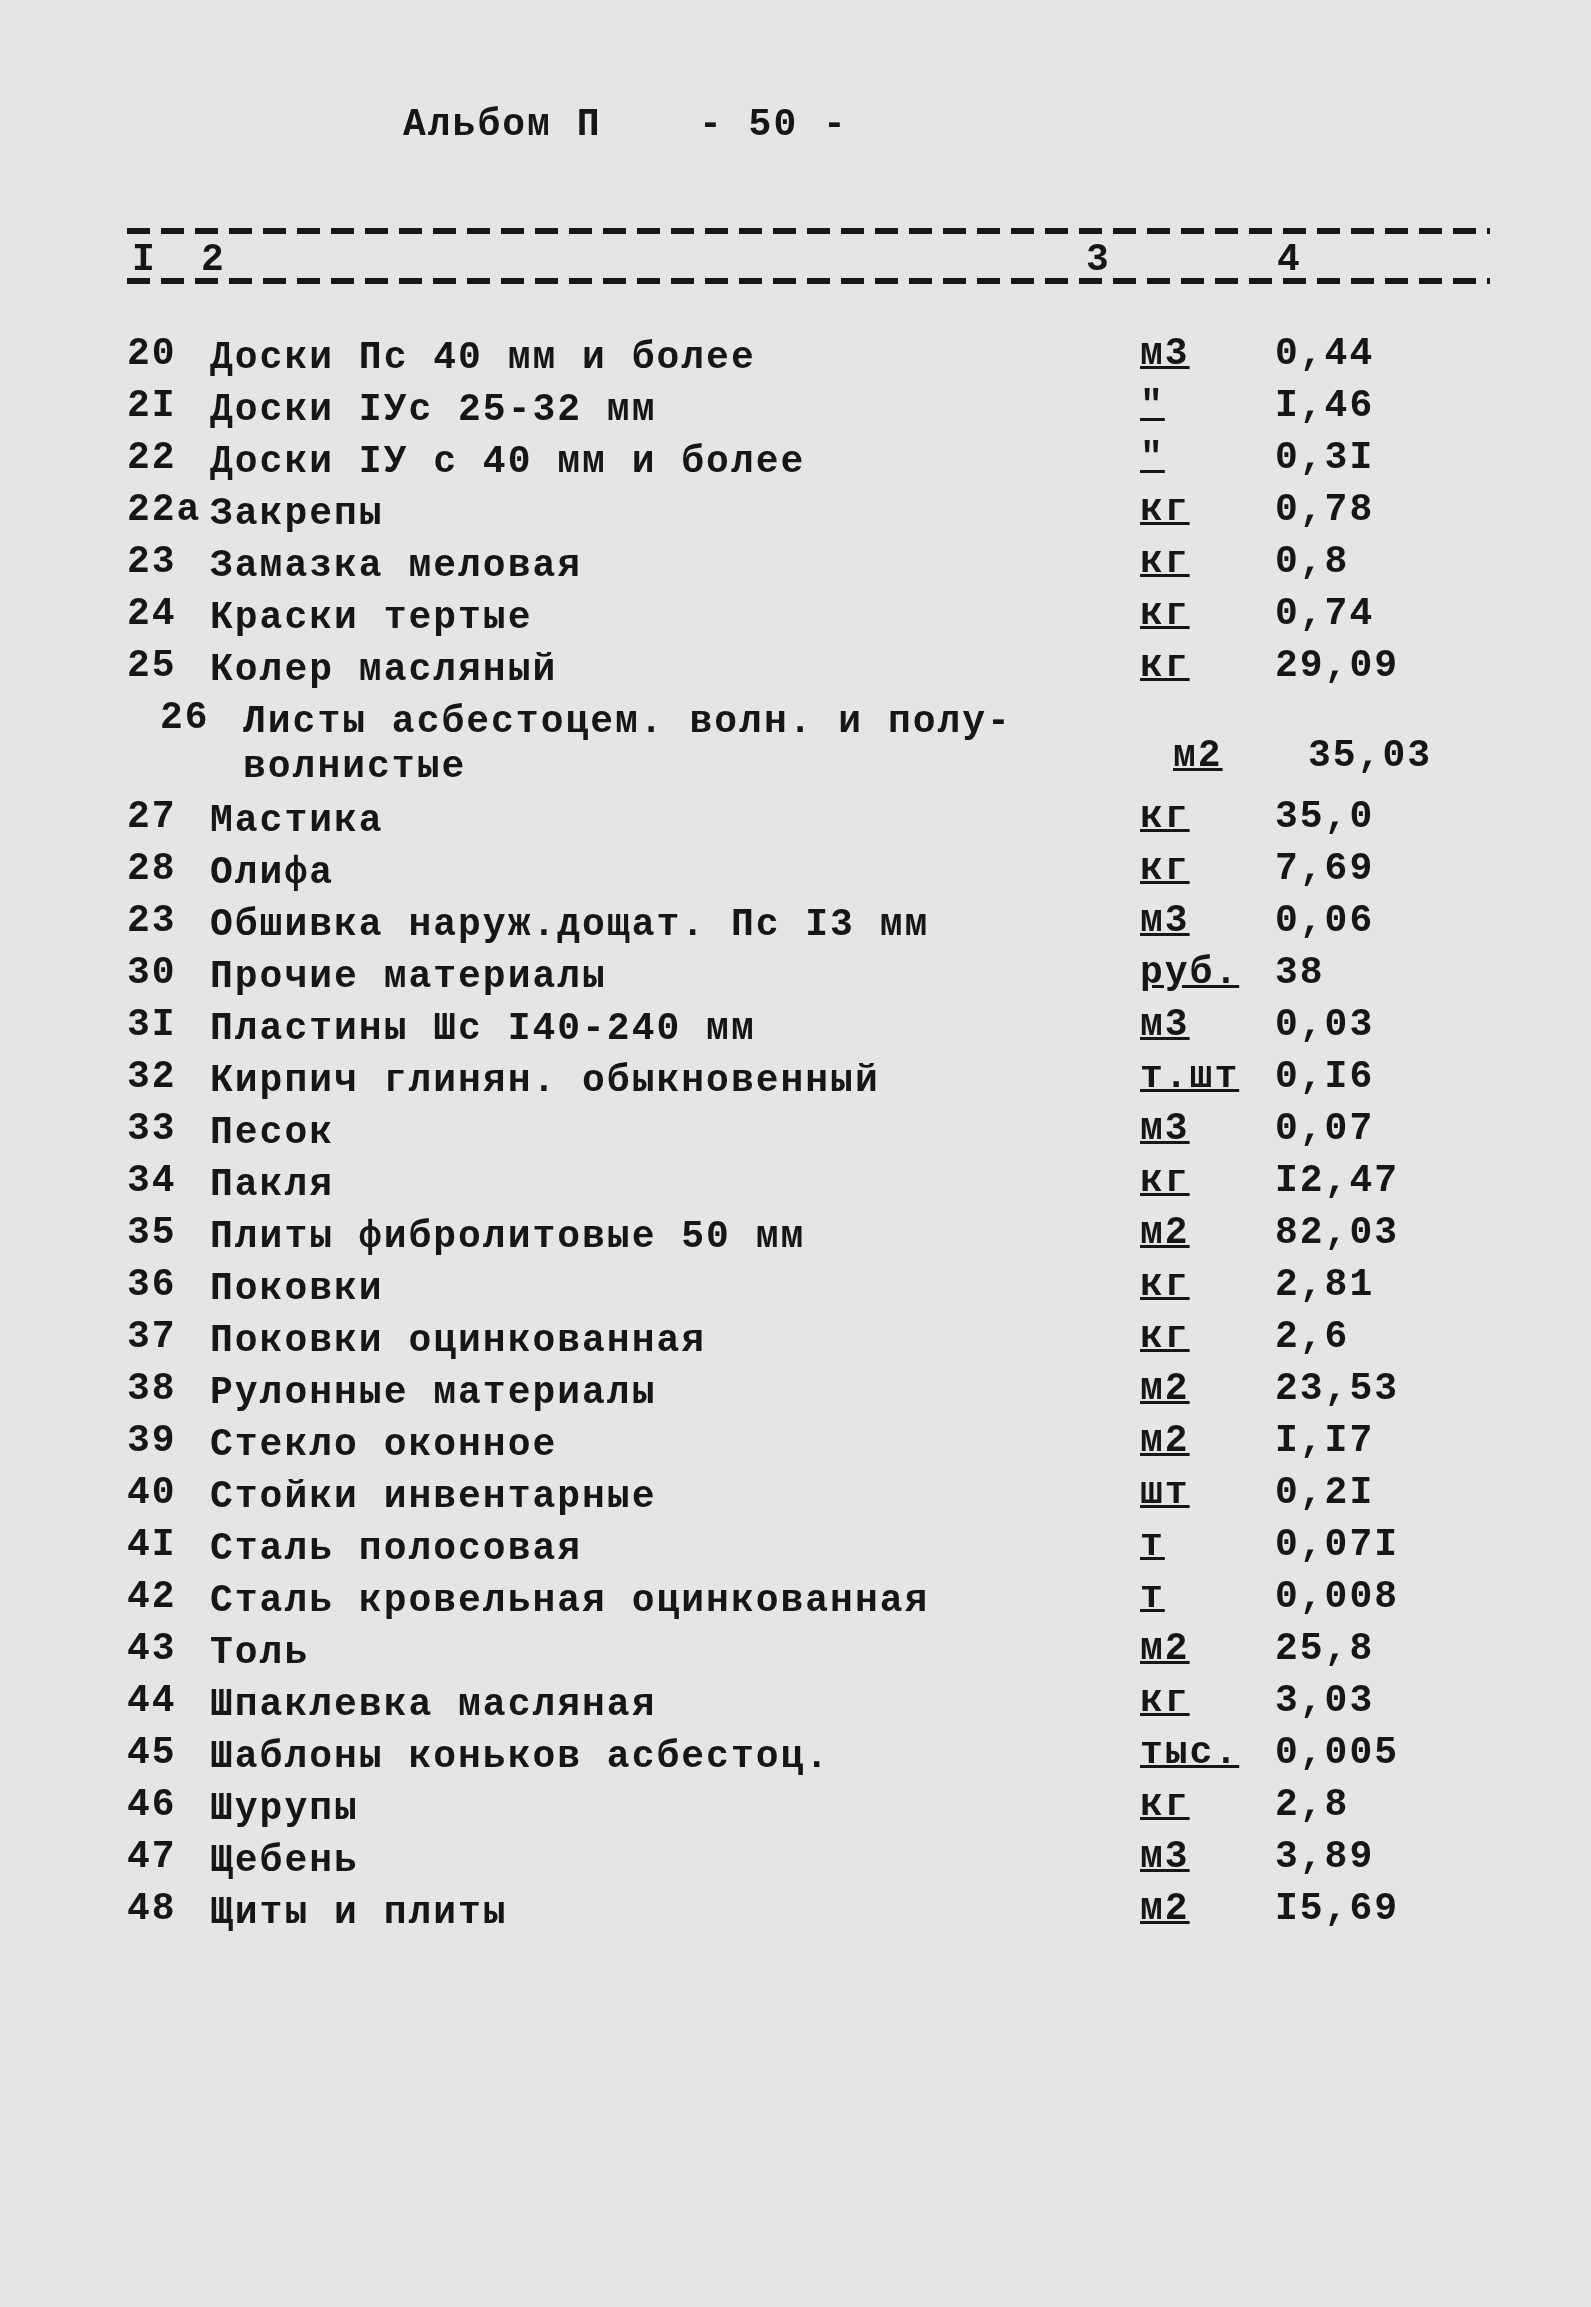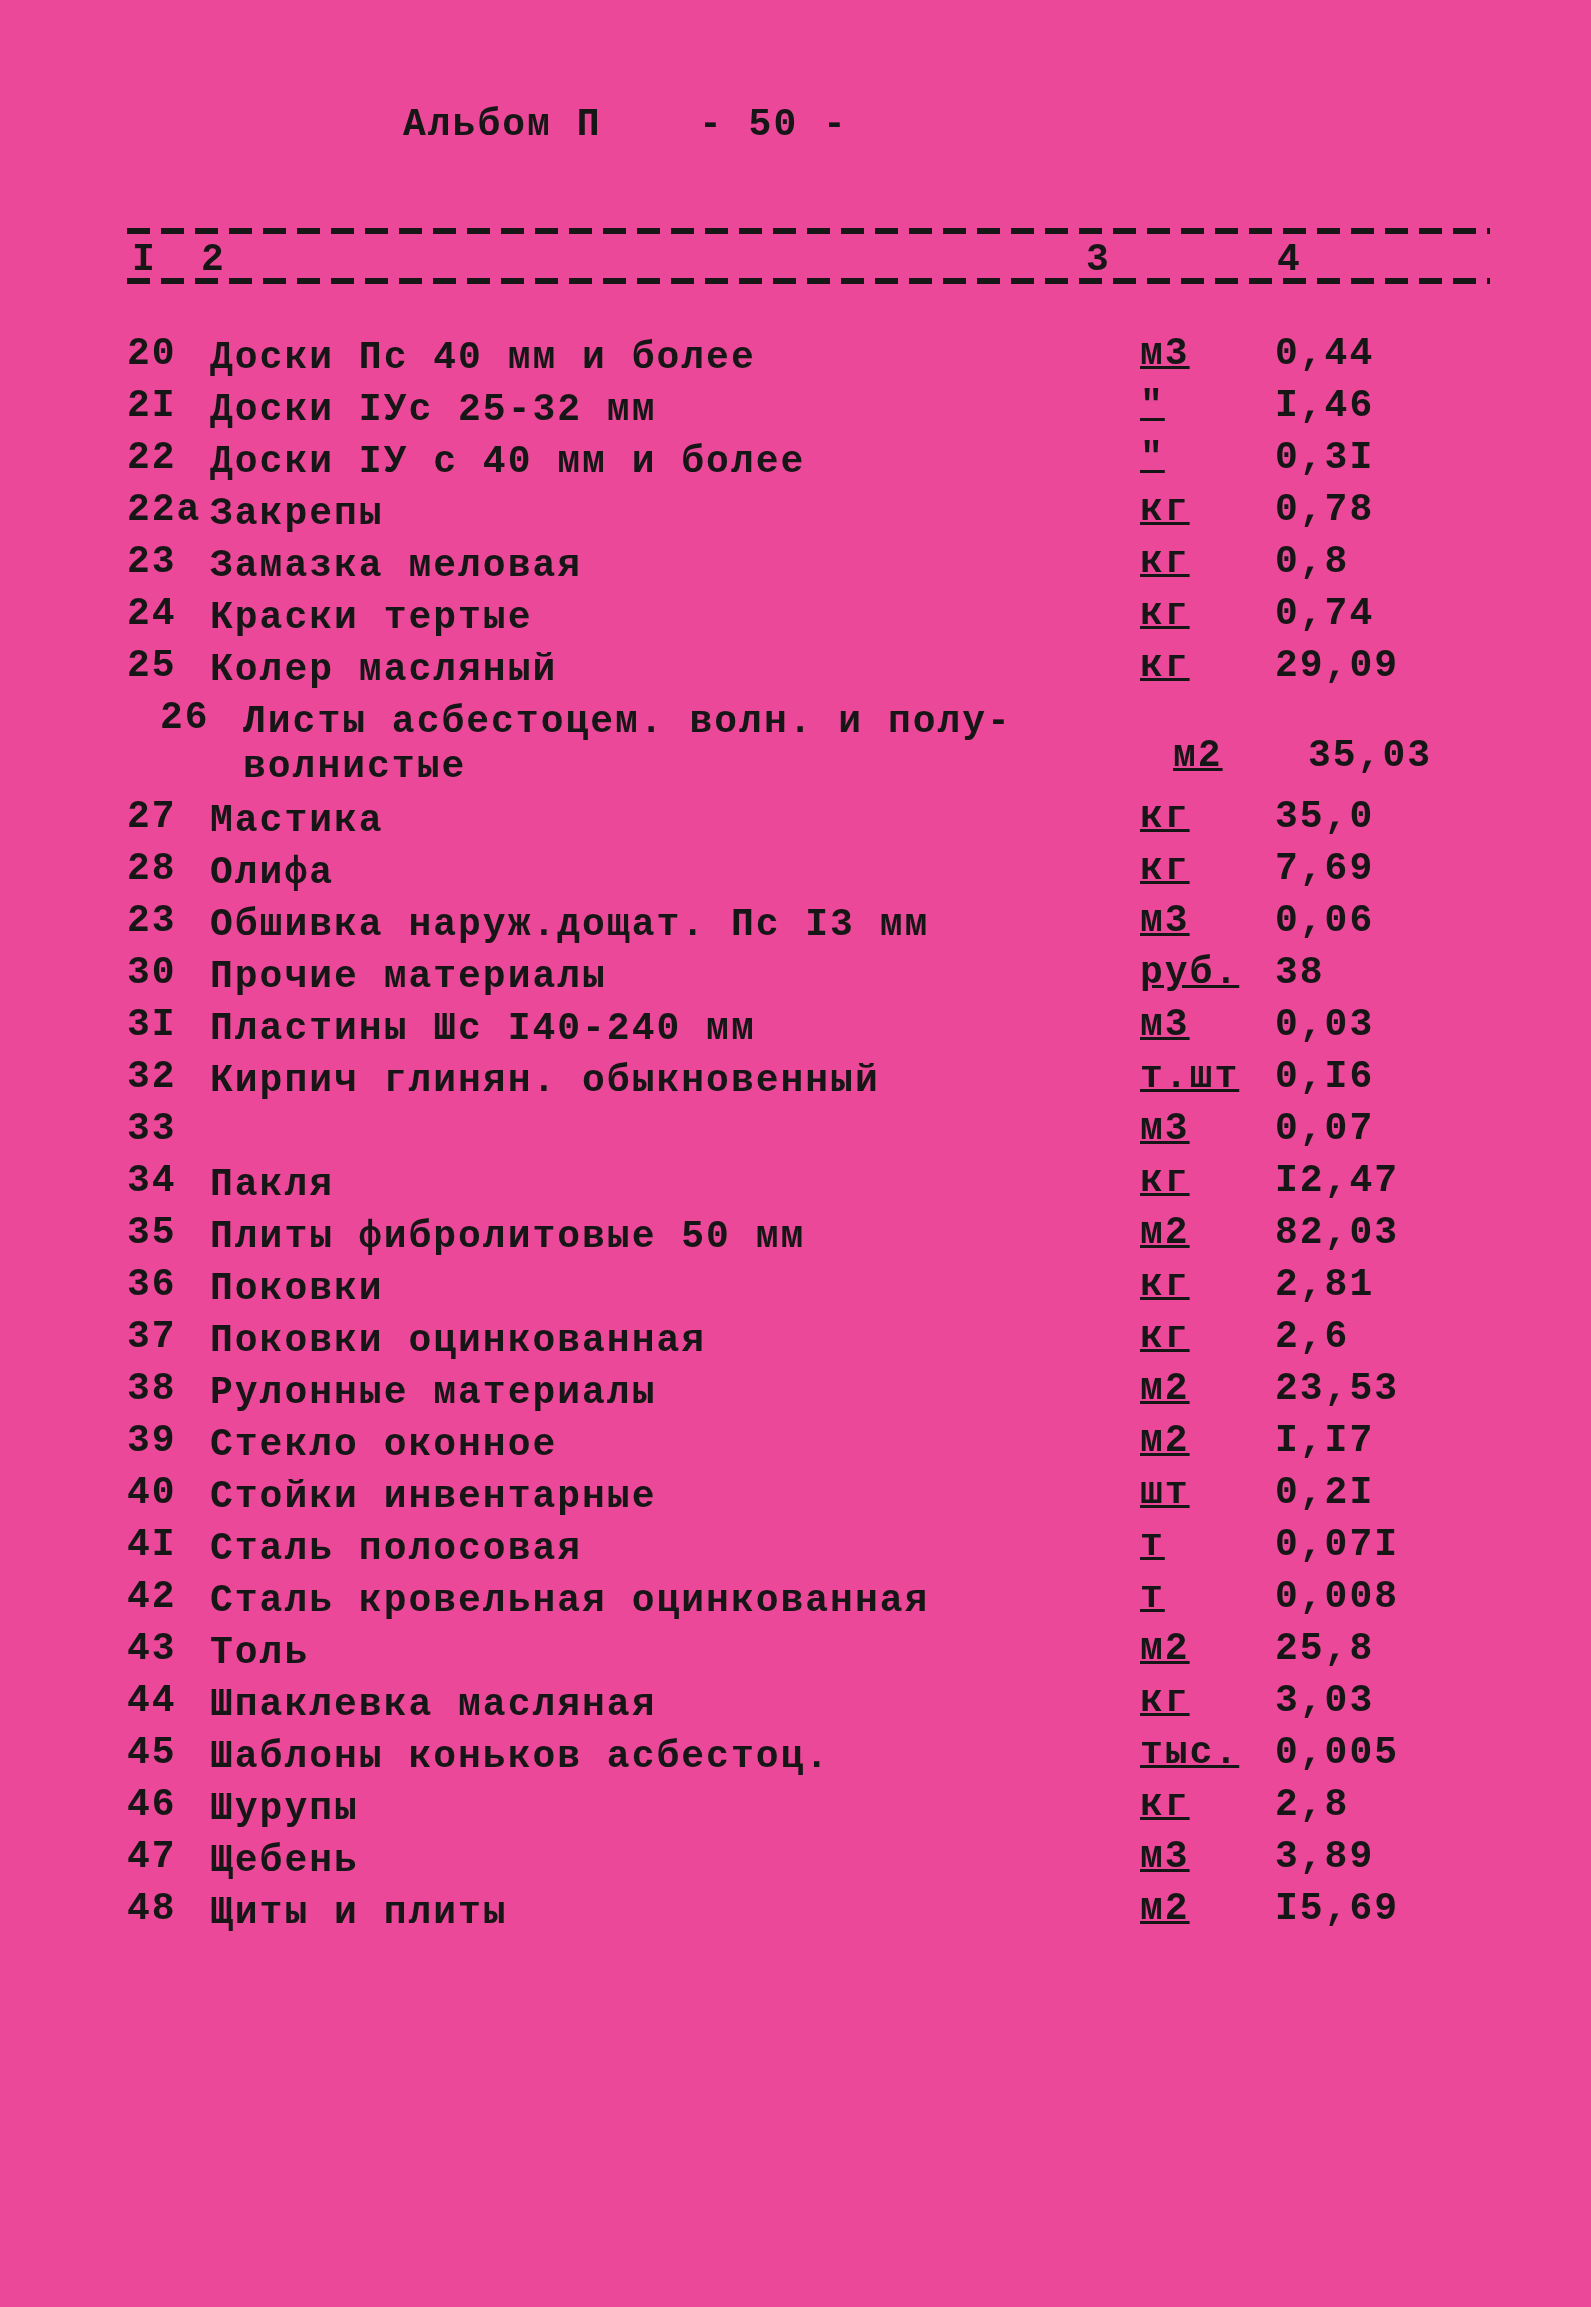--- a/index.html
+++ b/index.html
@@ -4,21 +4,21 @@
 <style>
   html, body {
     margin: 0;
     padding: 0;
     background: #ffffff;
   }
   .page {
     position: relative;
     width: 1591px;
     height: 2307px;
-    background: #ec4899;
+    background: #e5e5e5;
     overflow: hidden;
     font-family: "Liberation Mono", "DejaVu Sans Mono", monospace;
     font-weight: bold;
     color: #161616;
   }
   .txt {
     font-size: 38px;
     letter-spacing: 2px;
     white-space: pre;
     line-height: 1;
@@ -174,20 +174,21 @@
         <span class="txt cell c-val">0,03</span>
       </div>
       <div class="row">
         <span class="txt cell c-num">32</span>
         <span class="txt cell c-name">Кирпич глинян. обыкновенный</span>
         <span class="txt cell c-unit">т.шт</span>
         <span class="txt cell c-val">0,I6</span>
       </div>
       <div class="row">
         <span class="txt cell c-num">33</span>
+        <span class="txt cell c-name">Песок</span>
         <span class="txt cell c-unit">м3</span>
         <span class="txt cell c-val">0,07</span>
       </div>
       <div class="row">
         <span class="txt cell c-num">34</span>
         <span class="txt cell c-name">Пакля</span>
         <span class="txt cell c-unit">кг</span>
         <span class="txt cell c-val">I2,47</span>
       </div>
       <div class="row">

